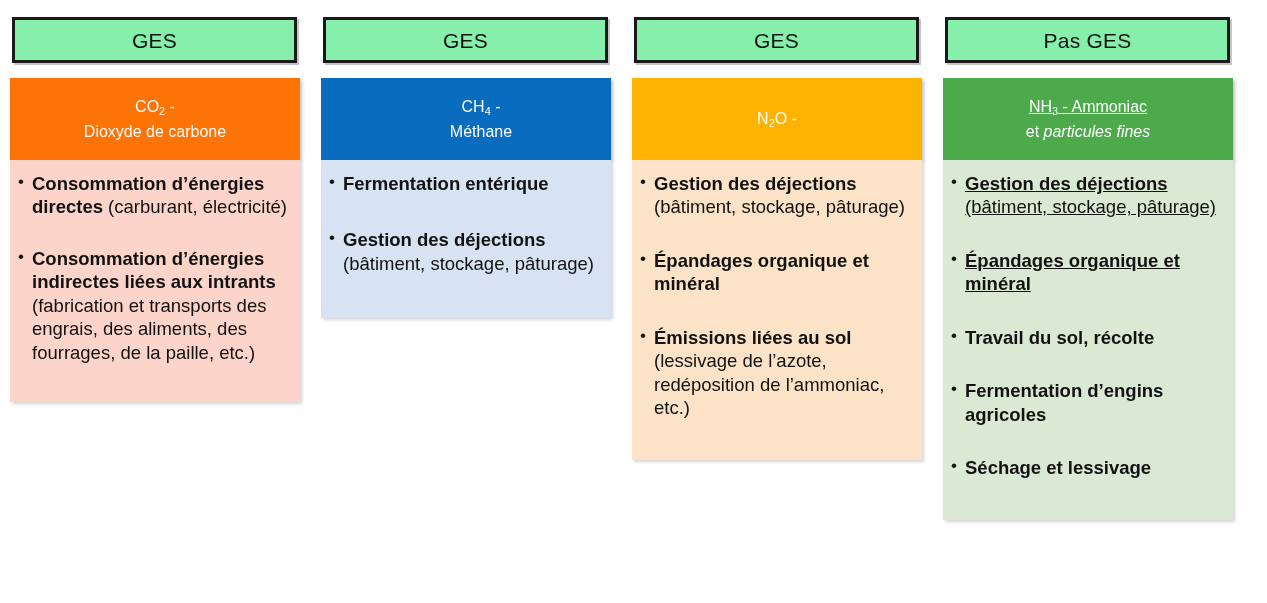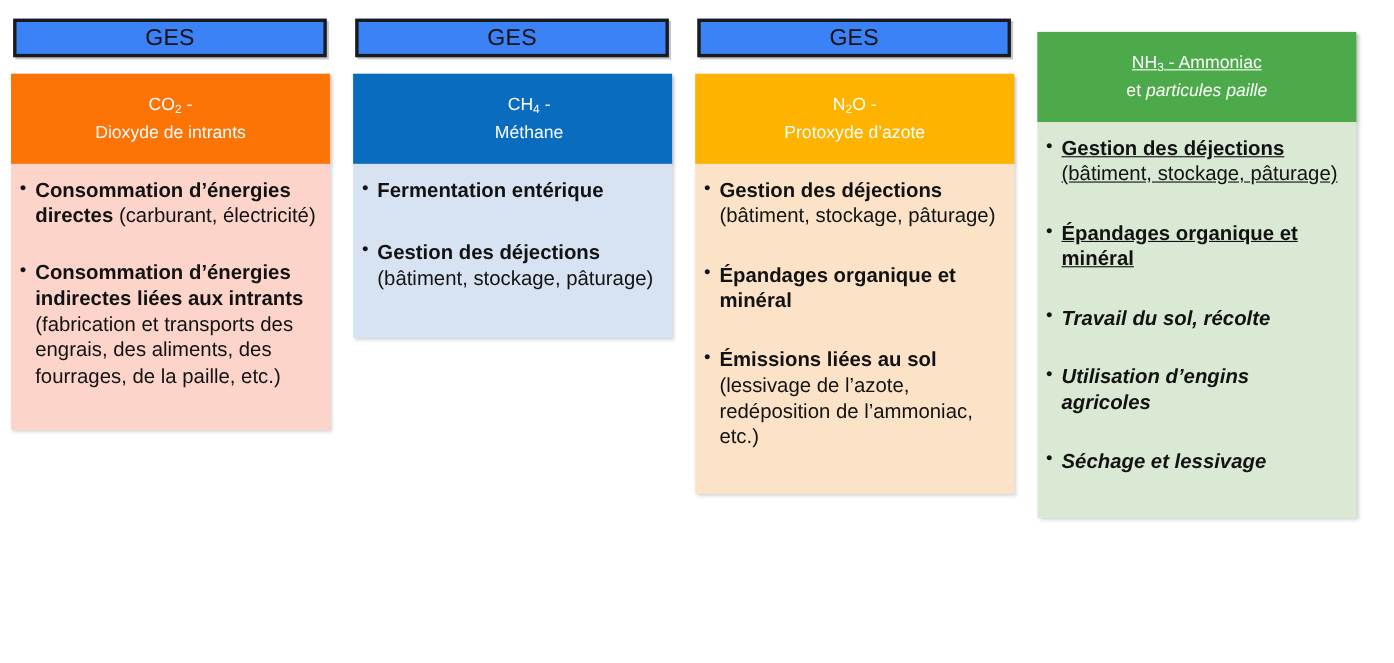--- a/index.html
+++ b/index.html
@@ -21,23 +21,23 @@
     gap: 21px;
   }
   .column {
     width: 290px;
     display: flex;
     flex-direction: column;
   }
 
   
   .ges-box {
-    height: 35px;
+    height: 46px;
     border: 3px solid #1a1a1a;
-    background: #3b82f6;
+    background: #86efac;
     box-shadow: 2px 2px 0 rgba(150,150,150,0.55);
     display: flex;
     align-items: center;
     justify-content: center;
     margin: 3px 3px 0 2px;
   }
   .ges-box .ges-text {
     font-size: 21px;
     color: #111111;
     letter-spacing: 0.2px;
@@ -90,21 +90,21 @@
   .bullets li::before {
     content: "\2022";
     position: absolute;
     left: 0; top: -1px;
     font-size: 17px;
     color: #121212;
   }
   .b   { font-weight: bold; }
   .bu  { font-weight: bold; text-decoration: underline; }
   .nu  { text-decoration: underline; }
-  .bi  { font-weight: bold; font-style: italic; }
+  .bi  { font-weight: bold; }
 
   
   .col-0 .panel { height: 437px; }
   .col-1 .panel { height: 428px; }
   .col-2 .panel { height: 428px; }
   .col-3 .panel { height: 437px; }
 
   .col-0 .bullets li { margin-bottom: 28px; }
   .col-1 .bullets li { margin-bottom: 33px; }
   .col-2 .bullets li { margin-bottom: 30px; }
@@ -114,21 +114,21 @@
 <body>
 
 <div class="board">
 
 <div class="column col-0">
       <div class="ges-box">
         <span class="ges-text">GES</span>
       </div>
       <div class="gas-header" style="background: rgb(252, 115, 6);">
         <div class="line">CO<sub>2</sub> -</div>
-        <div class="line">Dioxyde de intrants</div>
+        <div class="line">Dioxyde de carbone</div>
       </div>
       <div class="panel" style="background: rgb(252, 212, 202);">
         <ul class="bullets">
           <li><span class="b">Consommation d’énergies directes </span><span>(carburant, électricité)</span></li>
           <li><span class="b">Consommation d’énergies indirectes liées aux intrants </span><span>(fabrication et transports des engrais, des aliments, des fourrages, de la paille, etc.)</span></li>
         </ul>
       </div>
     </div>
     <div class="column col-1">
       <div class="ges-box">
@@ -144,38 +144,40 @@
           <li><span class="b">Gestion des déjections </span><span>(bâtiment, stockage, pâturage)</span></li>
         </ul>
       </div>
     </div>
     <div class="column col-2">
       <div class="ges-box">
         <span class="ges-text">GES</span>
       </div>
       <div class="gas-header" style="background: rgb(253, 179, 0); align-items: center;">
         <div class="line">N<sub>2</sub>O -</div>
-        <div class="line">Protoxyde d’azote</div>
       </div>
       <div class="panel" style="background: rgb(252, 227, 200);">
         <ul class="bullets">
           <li><span class="b">Gestion des déjections </span><span>(bâtiment, stockage, pâturage)</span></li>
           <li><span class="b">Épandages organique et minéral</span></li>
           <li><span class="b">Émissions liées au sol </span><span>(lessivage de l’azote, redéposition de l’ammoniac, etc.)</span></li>
         </ul>
       </div>
     </div>
     <div class="column col-3">
+      <div class="ges-box">
+        <span class="ges-text">Pas GES</span>
+      </div>
       <div class="gas-header" style="background: rgb(76, 170, 75);">
         <div class="line"><span class="u">NH<sub>3</sub> - Ammoniac</span></div>
-        <div class="line">et <span class="it">particules paille</span></div>
+        <div class="line">et <span class="it">particules fines</span></div>
       </div>
       <div class="panel" style="background: rgb(217, 233, 212);">
         <ul class="bullets">
           <li><span class="bu">Gestion des déjections </span><span class="nu">(bâtiment, stockage, pâturage)</span></li>
           <li><span class="bu">Épandages organique et minéral</span></li>
           <li><span class="bi">Travail du sol, récolte</span></li>
-          <li><span class="bi">Utilisation d’engins agricoles</span></li>
+          <li><span class="bi">Fermentation d’engins agricoles</span></li>
           <li><span class="bi">Séchage et lessivage</span></li>
         </ul>
       </div>
     </div>
   </div>
 
 </body></html>

